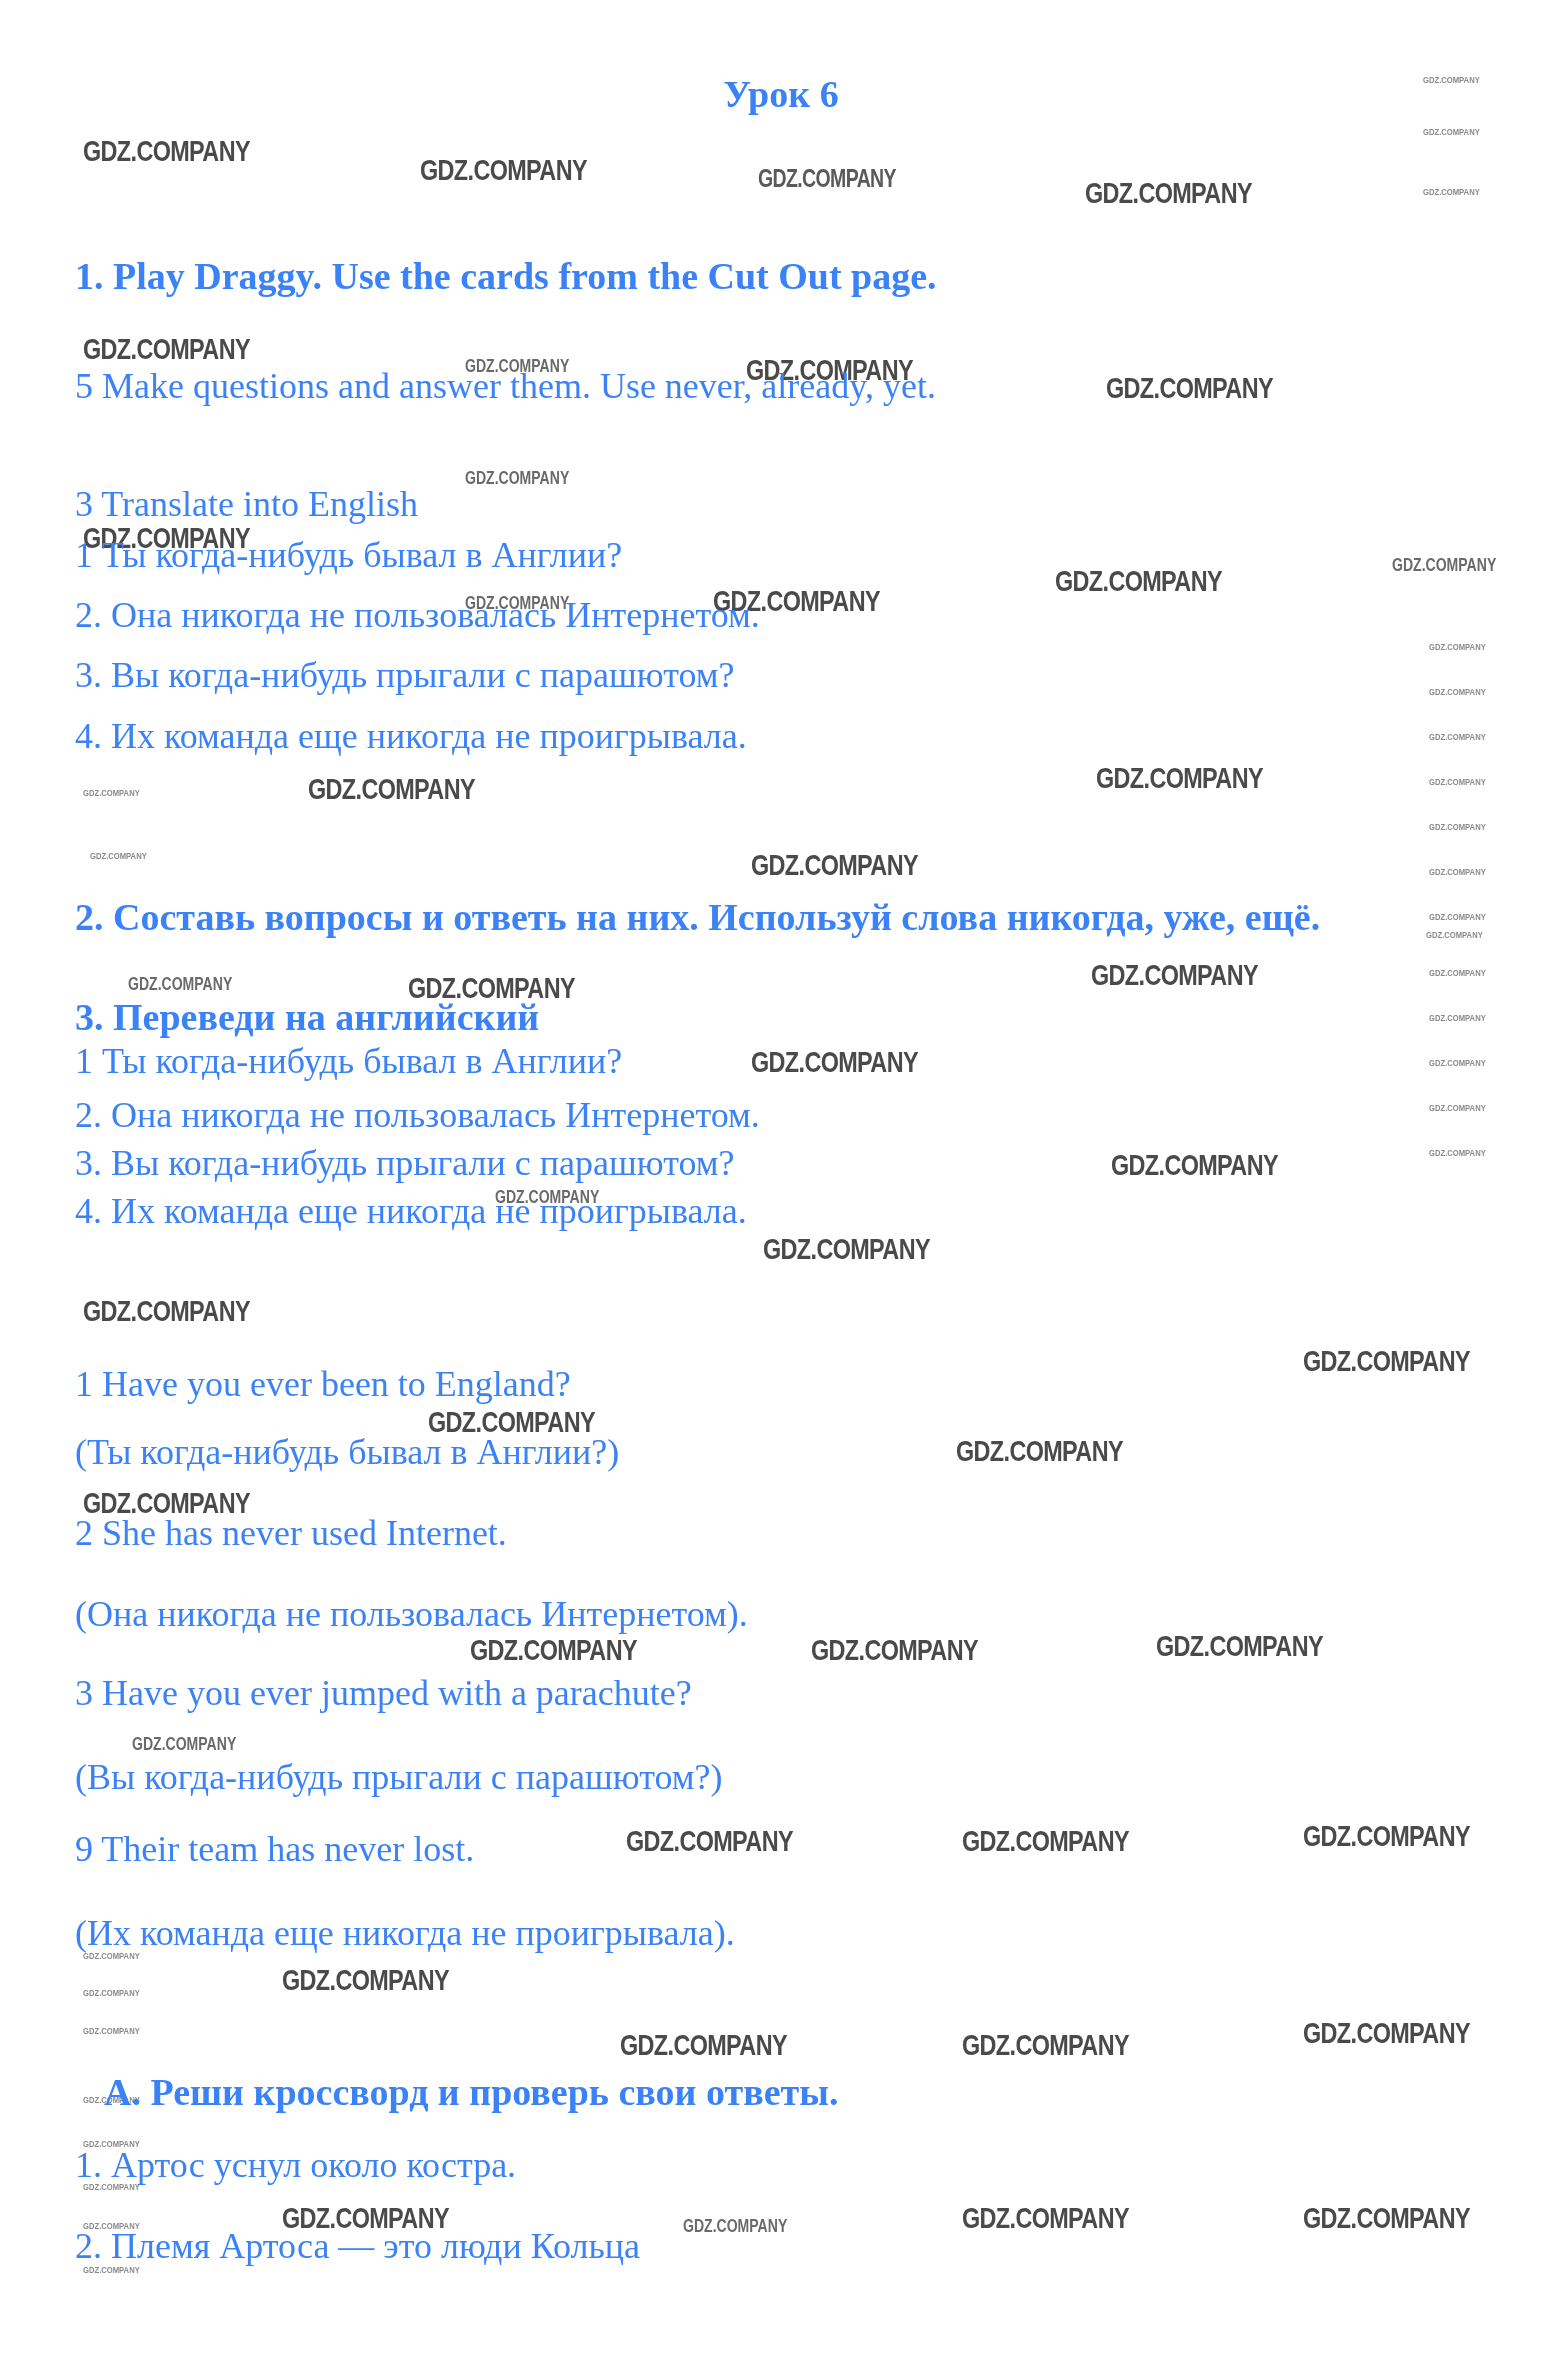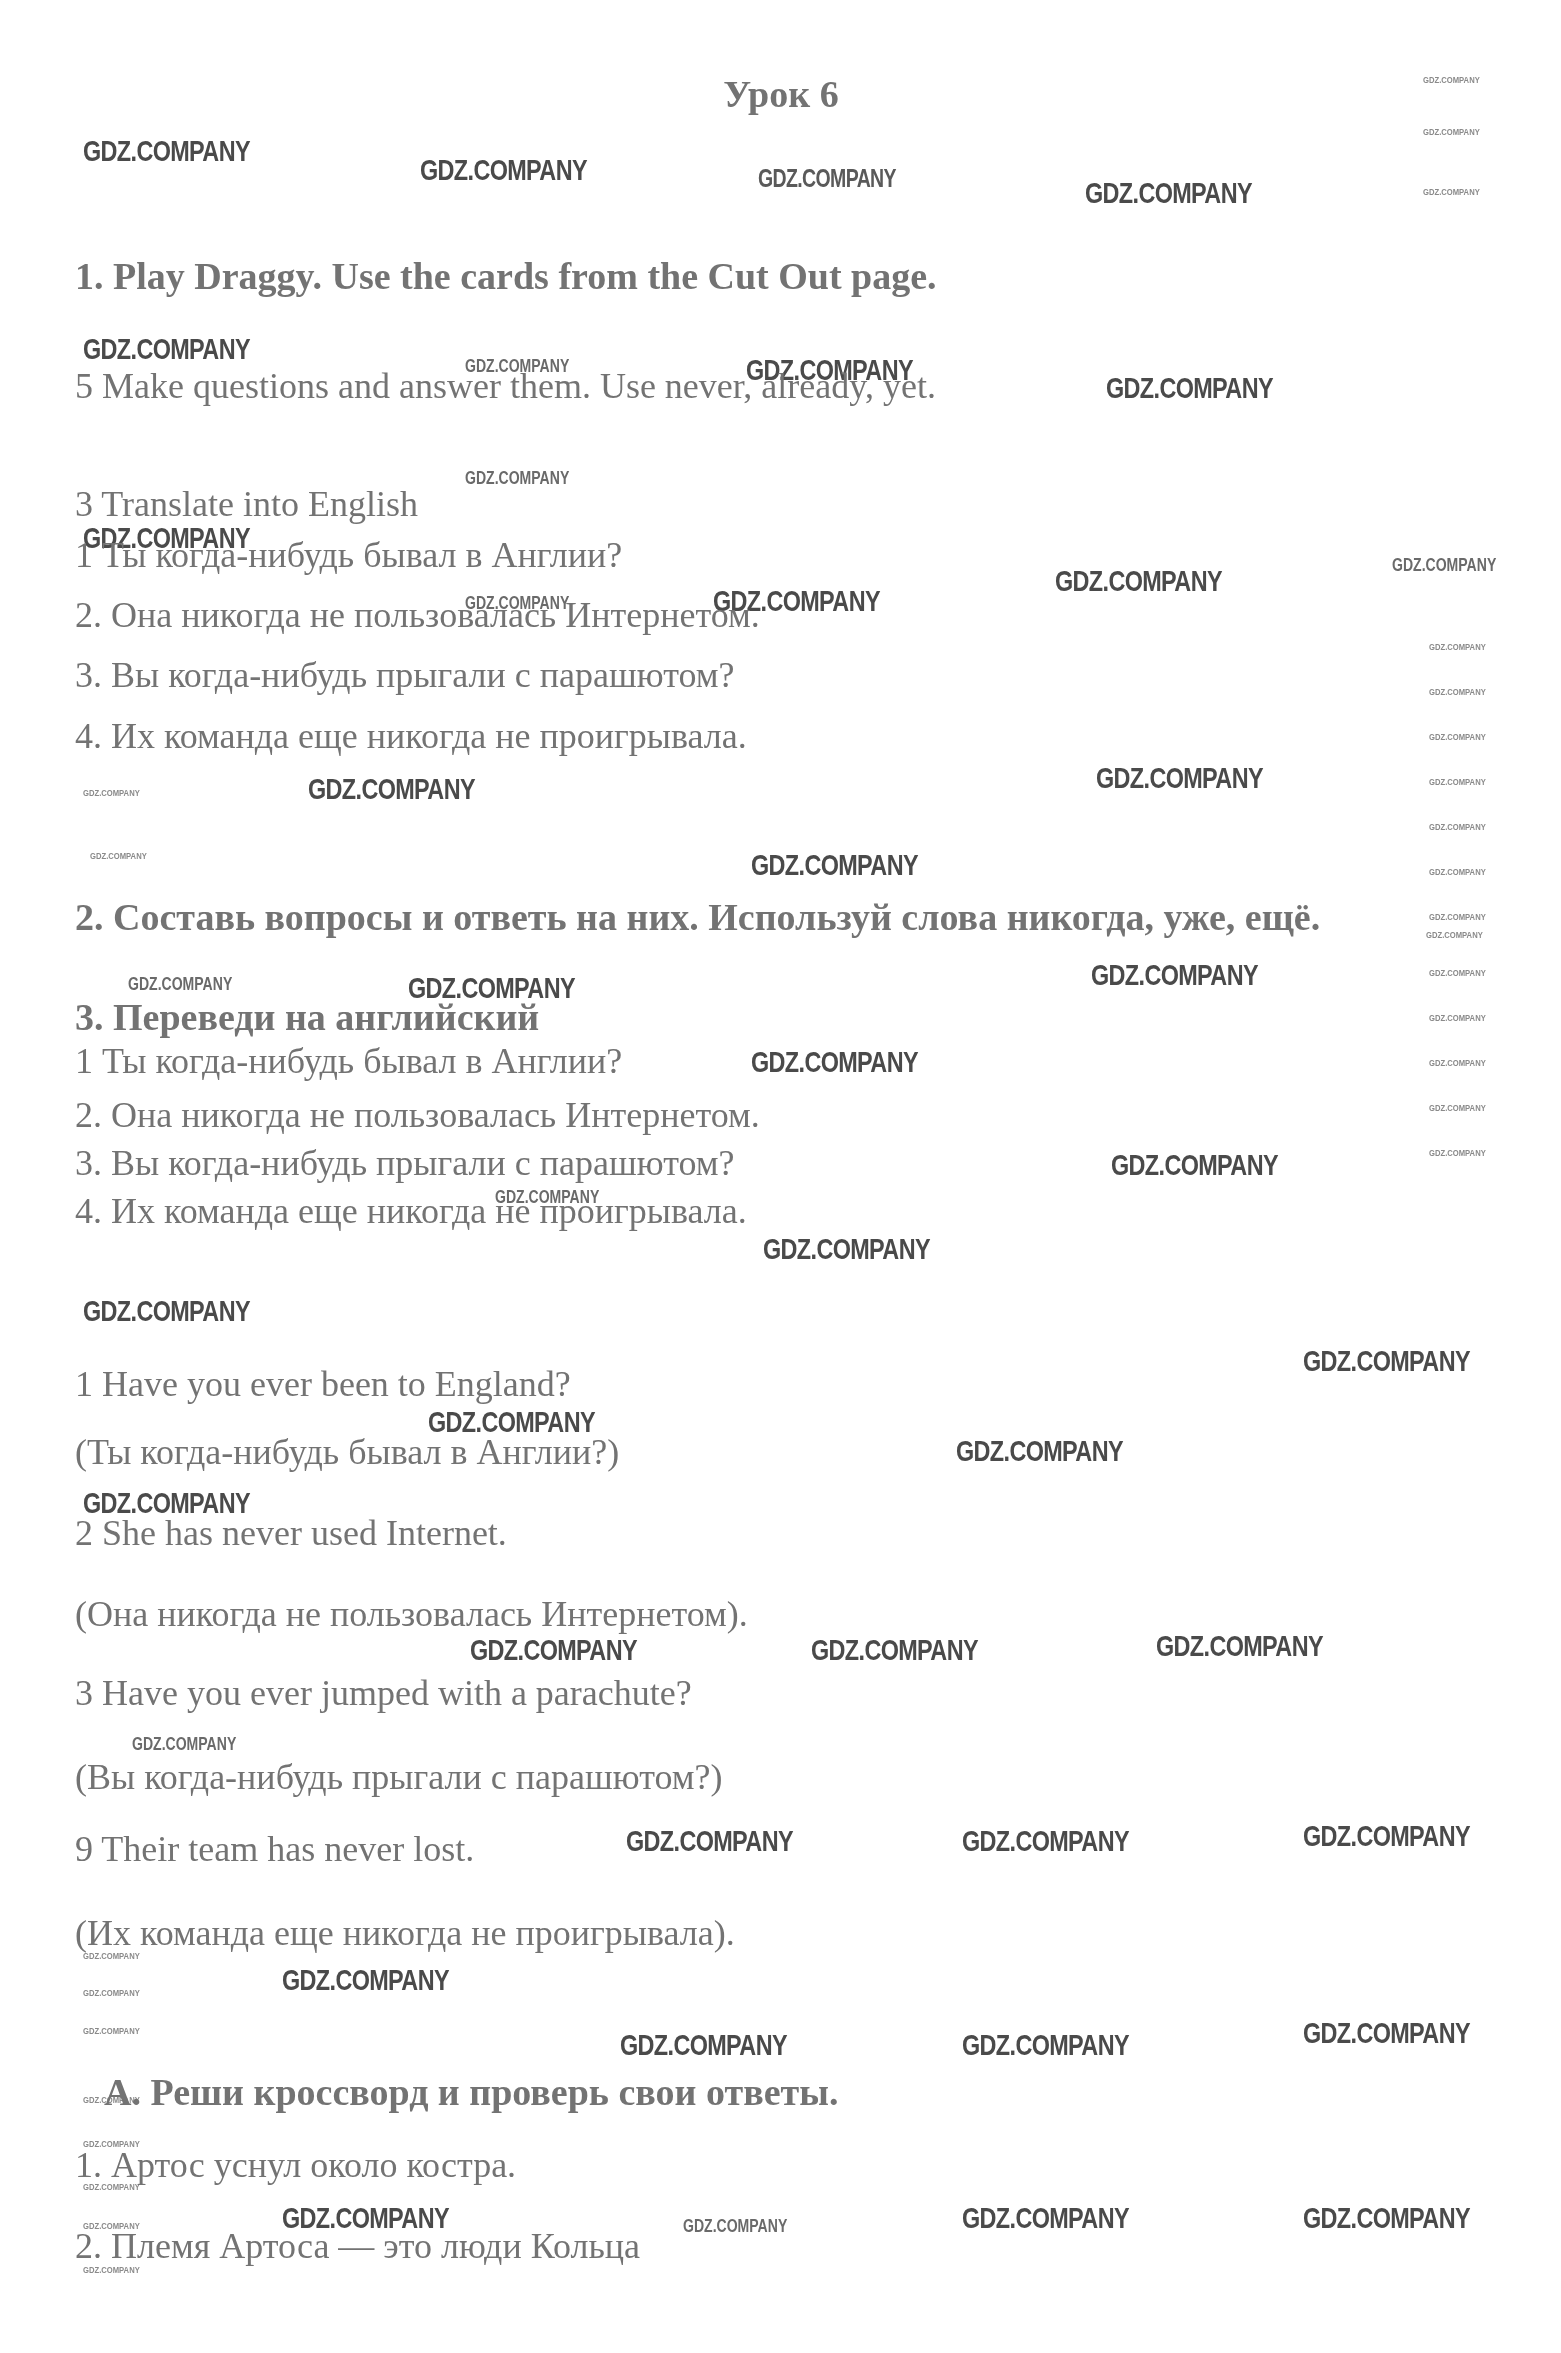--- a/index.html
+++ b/index.html
@@ -16,21 +16,21 @@
   }
   #page {
     position: absolute;
     inset: 0;
     width: 1562px;
     height: 2354px;
   }
   .line {
     position: absolute;
     left: 75px;
-    color: #737373;
+    color: #3b82f6;
     white-space: nowrap;
     z-index: 2;
   }
   .line.body {
     font-size: 36px;
     font-weight: normal;
   }
   .line.heading {
     font-size: 38px;
     font-weight: bold;

